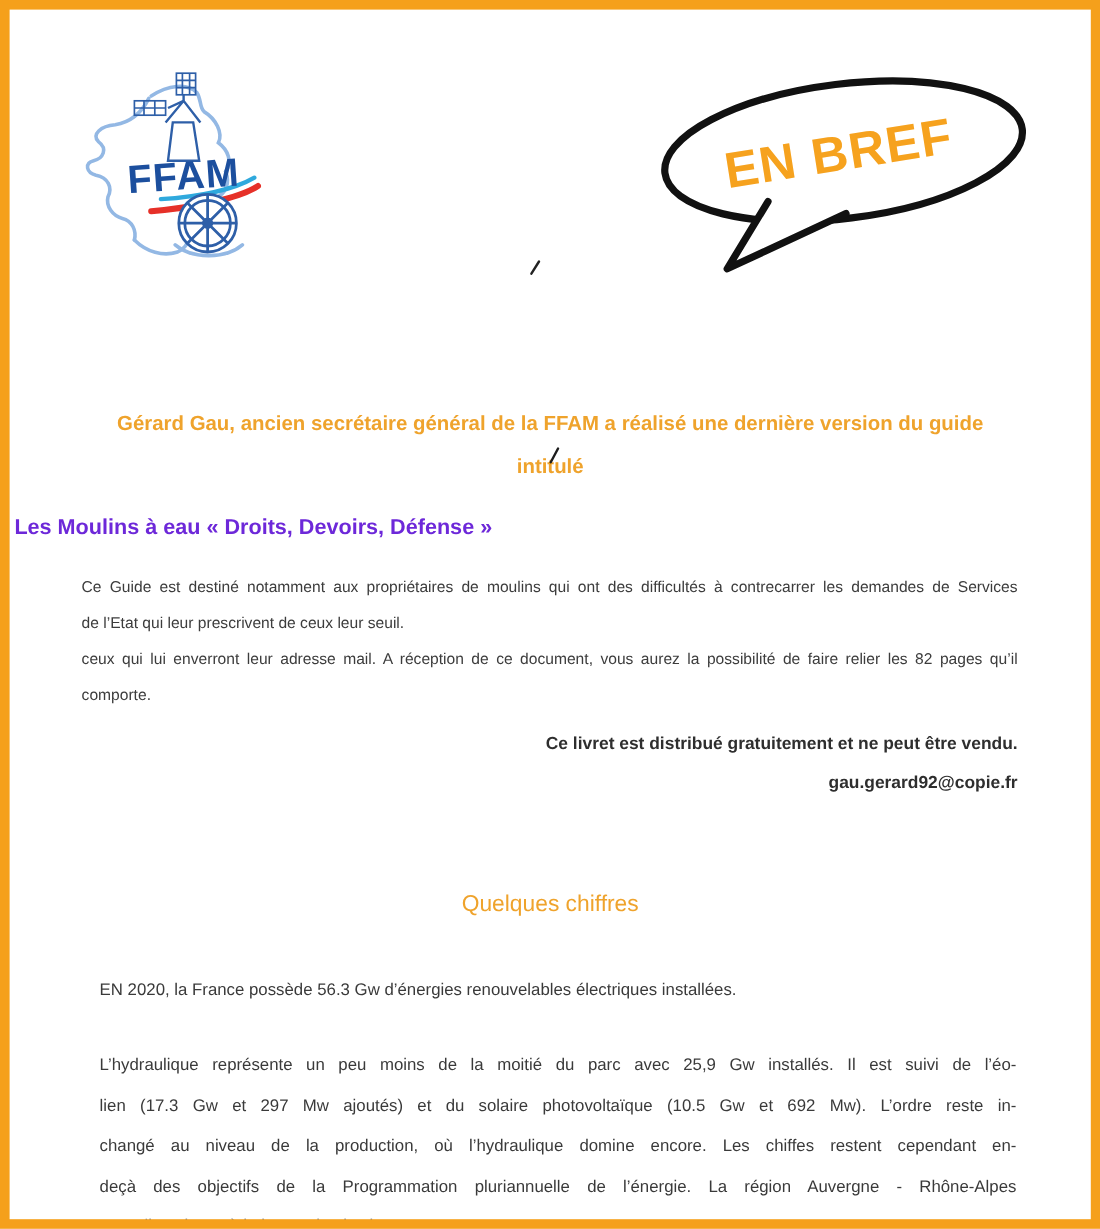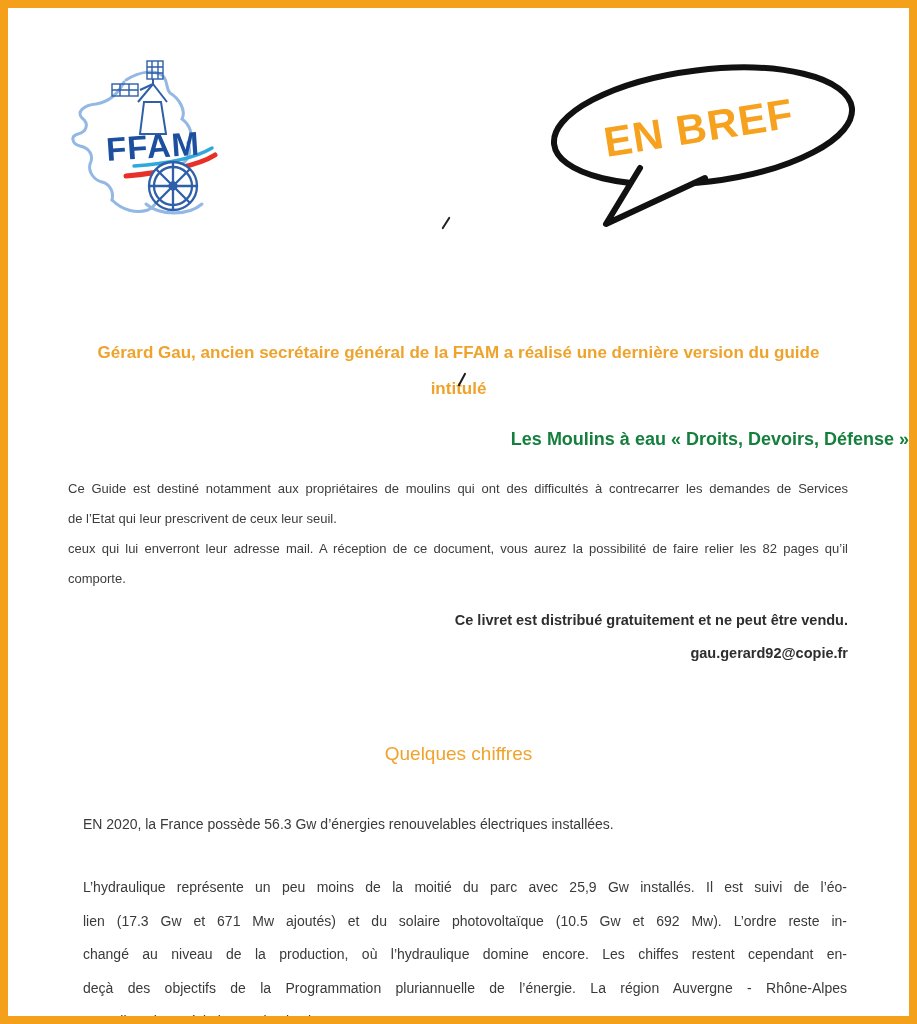--- a/index.html
+++ b/index.html
@@ -28,22 +28,22 @@
     transform:rotate(28deg);border-radius:1px;
   }
   .caret-mark.on-word{left:54%;top:1px;}
   .stray-mark{
     top:208px;left:437px;
     width:2px;height:14px;background:#222;
     transform:rotate(32deg);border-radius:1px;
   }
   .subtitle{
     top:421px;left:4px;right:0;
-    text-align:right;white-space:nowrap;
-    color:#15803d;font-weight:bold;font-size:18px;
+    text-align:left;white-space:nowrap;
+    color:#6d28d9;font-weight:bold;font-size:18px;
   }
   .fig-heading{
     top:735px;left:0;right:0;
     text-align:center;white-space:nowrap;
     color:#EFA32C;font-weight:normal;font-size:19px;
   }
   
   .para{left:60px;right:61px;font-size:13px;line-height:30px;}
   .p1{top:466px;}
   .p2{top:526px;}
@@ -133,17 +133,17 @@
 
 <div class="abs note">Ce livret est distribué gratuitement et ne peut être vendu.</div>
 <div class="abs email">gau.gerard92@copie.fr</div>
 
 <div class="abs fig-heading">Quelques chiffres</div>
 <div class="abs fig-para fp1">
     <div class="jline last">EN 2020, la France possède 56.3 Gw d’énergies renouvelables électriques installées.</div>
   </div>
 <div class="abs fig-para fp2">
     <div class="jline">L’hydraulique représente un peu moins de la moitié du parc avec 25,9 Gw installés. Il est suivi de l’éo-</div>
-    <div class="jline">lien (17.3 Gw et 671 Mw ajoutés) et du solaire photovoltaïque (10.5 Gw et 692 Mw). L’ordre reste in-</div>
+    <div class="jline">lien (17.3 Gw et 297 Mw ajoutés) et du solaire photovoltaïque (10.5 Gw et 692 Mw). L’ordre reste in-</div>
     <div class="jline">changé au niveau de la production, où l’hydraulique domine encore. Les chiffes  restent cependant en-</div>
     <div class="jline">deçà des objectifs de la Programmation pluriannuelle de l’énergie.  La région Auvergne - Rhône-Alpes</div>
     <div class="jline last">est celle qui possède le parc le plus important.</div>
   </div>
 
 </body></html>

